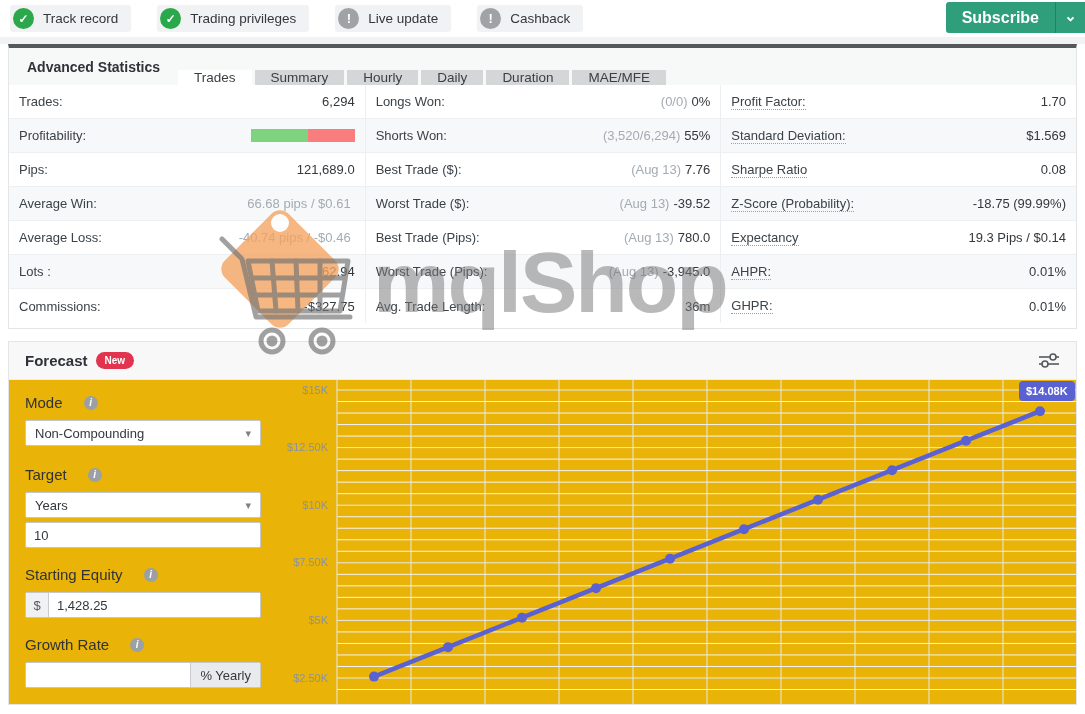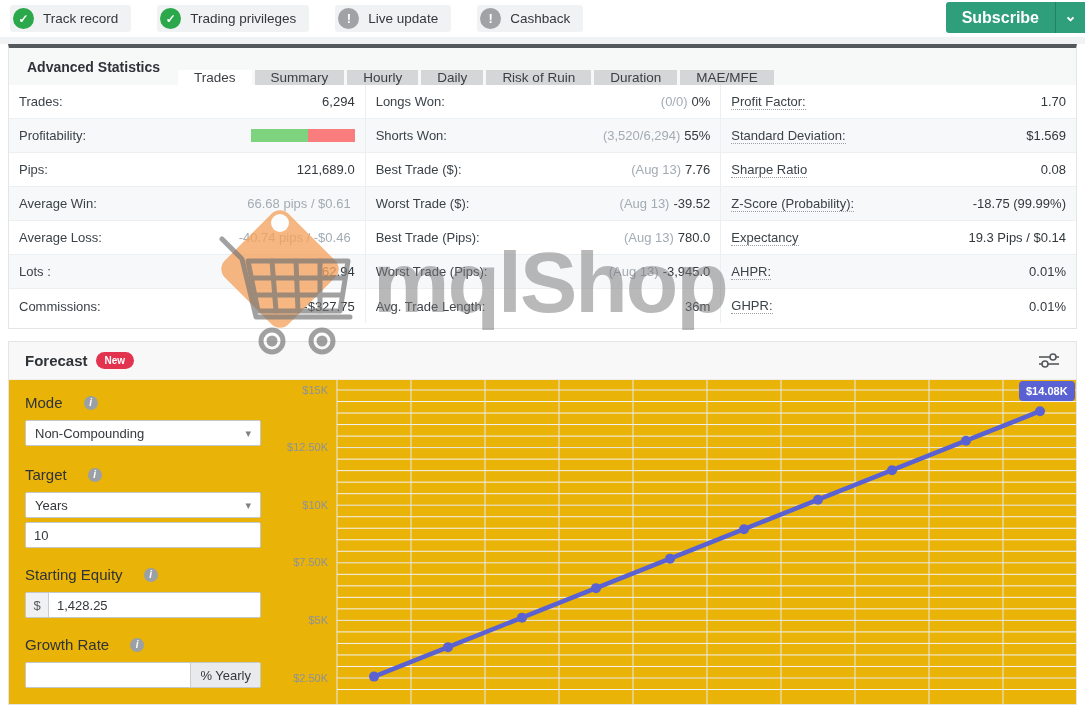--- a/index.html
+++ b/index.html
@@ -107,21 +107,20 @@
 <div class="gap-band"></div>
 
 <div class="stats-panel">
   <div class="tabstrip">
     <span class="adv-label">Advanced Statistics</span>
     <span id="tabs" style="display:flex;align-items:flex-end;">
         <span class="tab active">Trades</span>
         <span class="tab">Summary</span>
         <span class="tab">Hourly</span>
         <span class="tab">Daily</span>
-        <span class="tab">Risk of Ruin</span>
         <span class="tab">Duration</span>
         <span class="tab">MAE/MFE</span>
       </span>
   </div>
   <div id="stats" class="stats-grid">
       <div class="stat-col">
         <div class="stat-row">
           <span class="s-label">Trades:</span>
           <span class="s-val"><span>6,294</span></span>
         </div>

